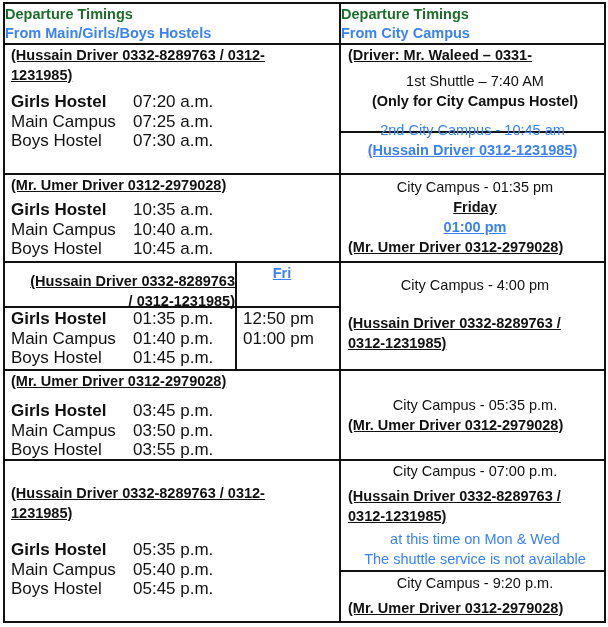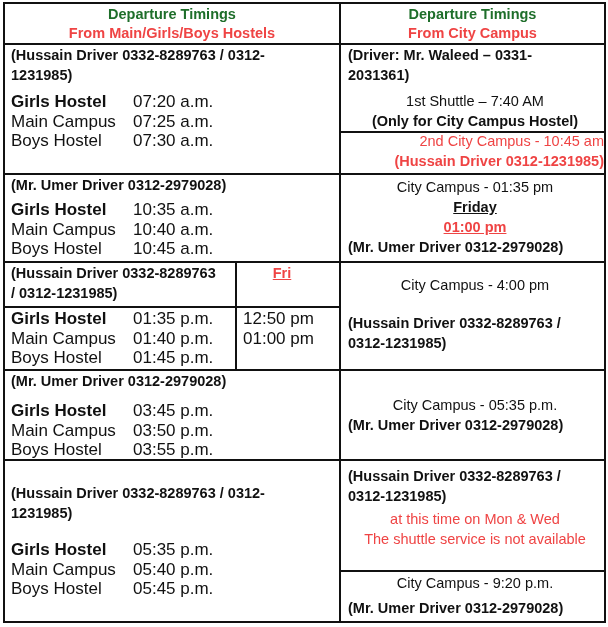--- a/index.html
+++ b/index.html
@@ -1,24 +1,24 @@
 <!DOCTYPE html>
 <html><head>
   <meta charset="utf-8">
   <style>
     html, body { margin: 0; padding: 0; background: #ffffff; }
     body { width: 608px; height: 627px; position: relative; overflow: hidden;
       font-family: "Liberation Sans", "DejaVu Sans", sans-serif; color: #111; font-size: 14px; }
     .hl { position: absolute; height: 2px; background: #111; }
     .vl { position: absolute; width: 2px; background: #111; }
     .cell { position: absolute; box-sizing: border-box; }
-    .hdr { text-align: center; font-weight: bold; font-size: 14.5px; line-height: 19px; }
+    .hdr { text-align: left; font-weight: bold; font-size: 14.5px; line-height: 19px; }
     .green { color: #1e6e2a; }
-    .red { color: #ef4444; }
-    .drv { font-weight: bold; line-height: 20px; font-size: 14.5px; }
+    .red { color: #3b82f6; }
+    .drv { font-weight: bold; text-decoration: underline; line-height: 20px; font-size: 14.5px; }
     .row { display: flex; line-height: 19.5px; font-size: 17px; }
     .row .lbl { width: 122px; }
     .row .lbl.b { font-weight: bold; }
     .ctr { text-align: center; }
     .b { font-weight: bold; }
     .u { text-decoration: underline; }
     .line { font-size: 14.5px; line-height: 20px; }
   </style>
 </head>
 <body>
@@ -75,21 +75,21 @@
   <div class="row">
       <span class="lbl">Main Campus</span>
       <span>10:40 a.m.</span>
     </div>
   <div class="row">
       <span class="lbl">Boys Hostel</span>
       <span>10:45 a.m.</span>
     </div>
 </div>
 
-<div class="cell" style="left:11px; top:263px; width:224px;">
+<div class="cell" style="left:11px; top:271px; width:224px;text-align:right;">
   <div class="drv">(Hussain Driver 0332-8289763</div>
   <div class="drv">/ 0312-1231985)</div>
 </div>
 <div class="cell ctr" style="left:237px; top:263px; width:90px;">
   <span class="red b u line">Fri</span>
 </div>
 <div class="cell" style="left:11px; top:309px; width:224px;">
   <div class="row">
       <span class="lbl b">Girls Hostel</span>
       <span>01:35 p.m.</span>
@@ -138,27 +138,26 @@
       <span>05:40 p.m.</span>
     </div>
   <div class="row">
       <span class="lbl">Boys Hostel</span>
       <span>05:45 p.m.</span>
     </div>
 </div>
 
 <div class="cell" style="left:348px; top:45px; width:254px;">
   <div class="drv">(Driver: Mr. Waleed – 0331-</div>
-  <div class="drv">2031361)</div>
   <div style="height:6px"></div>
   <div class="line ctr">1st Shuttle – 7:40 AM</div>
   <div class="line ctr b">(Only for City Campus Hostel)</div>
 </div>
 
-<div class="cell ctr" style="left:341px; top:131px; width:263px;text-align:right;">
+<div class="cell ctr" style="left:341px; top:120px; width:263px;">
   <div class="line red">2nd City Campus - 10:45 am</div>
   <div class="drv red">(Hussain Driver 0312-1231985)</div>
 </div>
 
 <div class="cell" style="left:348px; top:177px; width:254px;">
   <div class="line ctr">City Campus - 01:35 pm</div>
   <div class="line ctr b u">Friday</div>
   <div class="line ctr b u red">01:00 pm</div>
   <div class="drv">(Mr. Umer Driver 0312-2979028)</div>
 </div>
@@ -169,20 +168,21 @@
   <div class="drv">(Hussain Driver 0332-8289763 /</div>
   <div class="drv">0312-1231985)</div>
 </div>
 
 <div class="cell" style="left:348px; top:395px; width:254px;">
   <div class="line ctr">City Campus - 05:35 p.m.</div>
   <div class="drv">(Mr. Umer Driver 0312-2979028)</div>
 </div>
 
 <div class="cell" style="left:348px; top:461px; width:254px;">
+  <div class="line ctr">City Campus - 07:00 p.m.</div>
   <div style="height:5px"></div>
   <div class="drv">(Hussain Driver 0332-8289763 /</div>
   <div class="drv">0312-1231985)</div>
   <div style="height:3px"></div>
   <div class="line ctr red">at this time on Mon &amp; Wed</div>
   <div class="line ctr red">The shuttle service is not available</div>
 </div>
 
 <div class="cell" style="left:348px; top:573px; width:254px;">
   <div class="line ctr">City Campus - 9:20 p.m.</div>

